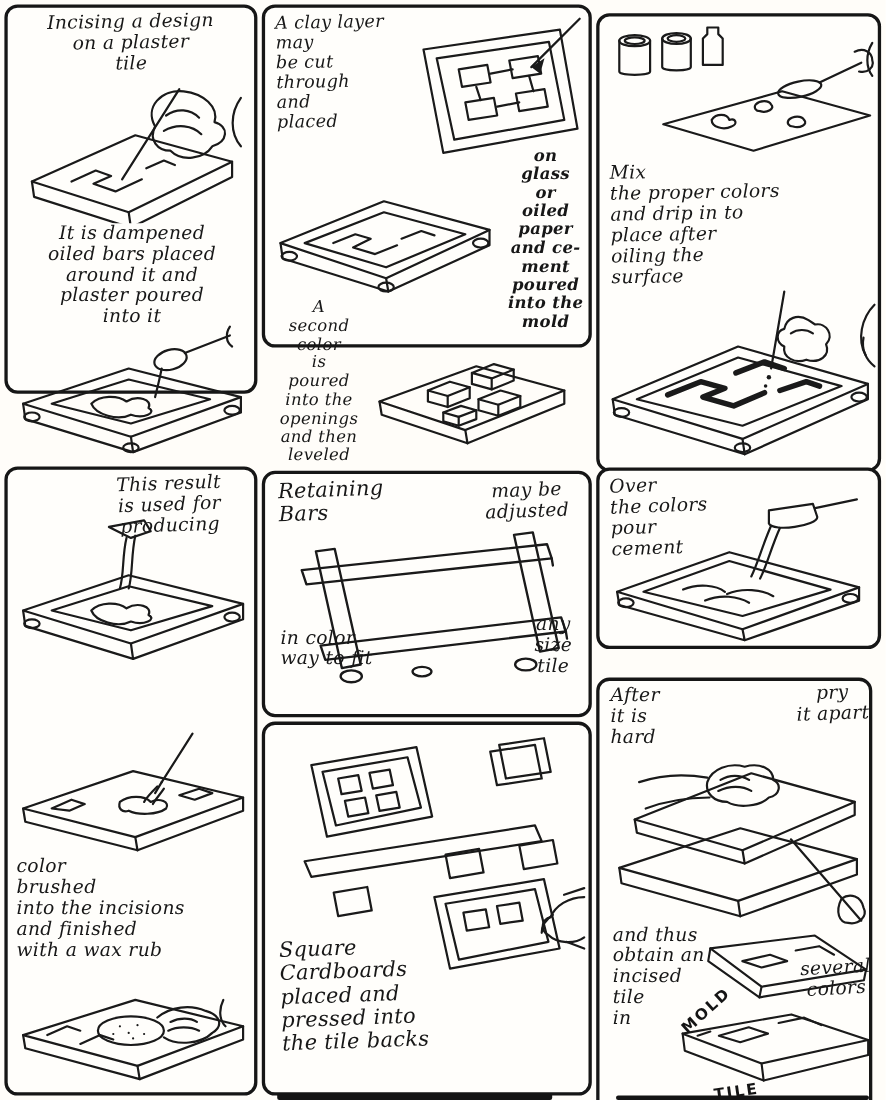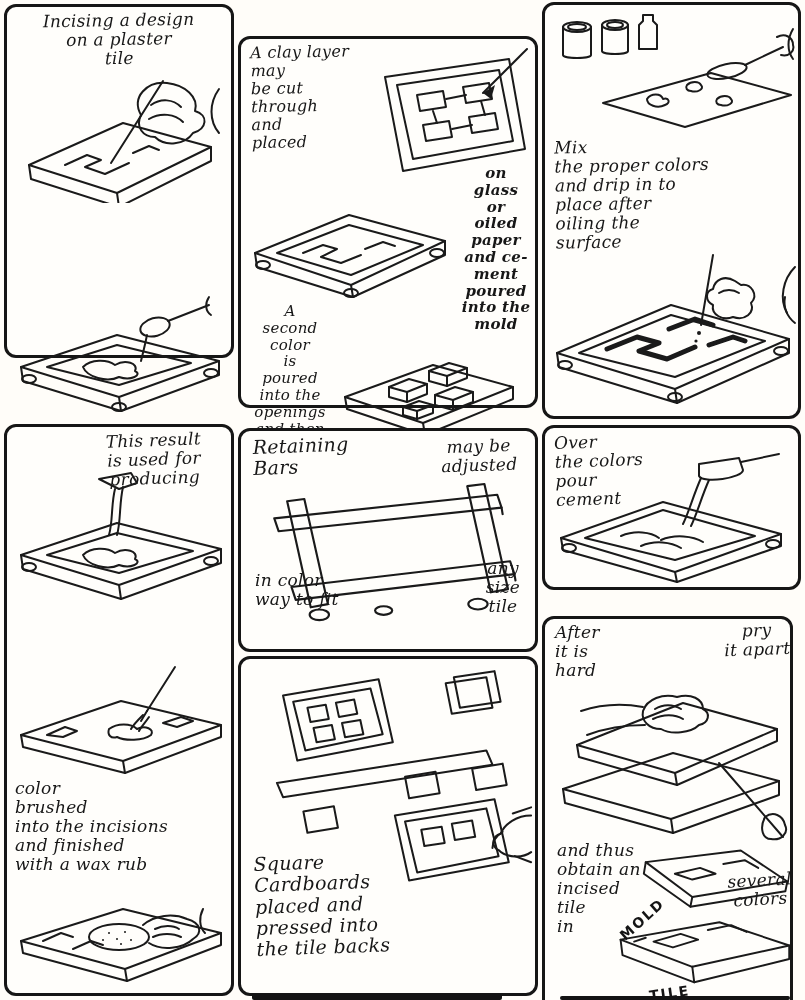--- a/index.html
+++ b/index.html
@@ -50,20 +50,25 @@
       <path d="M16,112 L18,126 L106,154 L104,140"></path>
       <path d="M198,94 L198,108 L106,154"></path>
       <path d="M52,112 L74,102 L88,107 L72,114 L92,121 L116,110"></path>
       <path d="M120,100 L136,93 L146,97"></path>
       <line x1="150" y1="28" x2="98" y2="110"></line>
       <path d="M128,62 C118,44 134,28 154,30 C172,32 186,44 182,58 C196,62 194,76 180,80 C172,92 152,94 142,84 C130,84 122,74 128,62 Z"></path>
       <path d="M138,52 C148,45 160,46 168,54"></path>
       <path d="M136,66 C148,59 162,61 170,69"></path>
       <path d="M206,36 C196,50 196,68 206,80"></path>
     </svg>
+    <div class="caption" style="left:8px; top:196px; width:210px;">It is dampened
+oiled bars placed
+around it and
+plaster poured
+into it</div>
     <svg class="art" style="left:6px; top:286px;" width="214" height="122" viewBox="0 0 214 122">
       <path d="M8,74 L104,42 L206,68 L106,104 Z"></path>
       <path d="M34,74 L104,52 L178,70 L106,92 Z"></path>
       <path d="M8,74 L10,88 L108,118 L106,104"></path>
       <path d="M206,68 L206,82 L108,118"></path>
       <ellipse cx="16" cy="86" rx="7" ry="4"></ellipse>
       <ellipse cx="198" cy="80" rx="7" ry="4"></ellipse>
       <ellipse cx="106" cy="114" rx="7" ry="4"></ellipse>
       <path d="M70,74 C78,66 94,66 102,72 C112,66 126,70 122,78 C130,82 118,88 106,84 C94,90 74,84 70,74 Z"></path>
       <ellipse cx="142" cy="34" rx="15" ry="9" transform="rotate(-15 142 34)"></ellipse>
@@ -119,21 +124,21 @@
         <circle class="fill" cx="118" cy="71" r="1"></circle>
       <circle class="fill" cx="90" cy="71" r="1"></circle>
         <circle class="fill" cx="108" cy="75" r="1"></circle>
       <path d="M130,56 C142,46 160,44 174,50 C188,54 190,64 180,70 C170,80 148,82 136,74"></path>
       <path d="M142,60 C150,56 160,56 166,60"></path>
       <path d="M140,68 C148,64 160,64 168,68"></path>
       <path d="M190,40 C186,48 186,58 192,64"></path>
     </svg>
   </div>
 
-  <div class="panel" style="left:238px; top:4px; width:300px; height:372px;margin-top:32px;">
+  <div class="panel" style="left:238px; top:4px; width:300px; height:312px;">
     <div class="caption left" style="left:10px; top:4px; width:132px; font-size:16px; transform:rotate(-1deg);">A clay layer may
 be cut
 through
 and
 placed</div>
     <svg class="art" style="left:130px; top:6px;" width="162" height="138" viewBox="0 0 162 138">
       <path d="M14,32 L138,14 L154,104 L32,126 Z"></path>
       <path d="M26,40 L128,25 L142,96 L42,114 Z"></path>
       <path d="M46,50 L72,46 L75,62 L49,66 Z"></path>
       <path d="M92,42 L118,38 L121,54 L95,58 Z"></path>
@@ -241,21 +246,21 @@
       <path d="M254,142 L236,148"></path>
         <path d="M254,196 L238,190"></path>
     </svg>
     <div class="caption left lg" style="left:14px; top:192px; width:168px; transform:rotate(-2deg);">Square
 Cardboards
 placed and
 pressed into
 the tile backs</div>
   </div>
 
-  <div class="panel" style="left:542px; top:2px; width:259px; height:417px;">
+  <div class="panel" style="left:542px; top:12px; width:259px; height:417px;">
     <svg class="art" style="left:6px; top:6px;" width="244" height="124" viewBox="0 0 244 124">
       <ellipse cx="26" cy="16" rx="14" ry="5"></ellipse>
       <path d="M12,16 L12,44 C12,48 40,48 40,44 L40,16"></path>
       <ellipse cx="26" cy="16" rx="9" ry="3"></ellipse>
       <ellipse cx="64" cy="14" rx="13" ry="5"></ellipse>
       <path d="M51,14 L51,40 C51,44 77,44 77,40 L77,14"></path>
       <ellipse cx="64" cy="14" rx="8" ry="3"></ellipse>
       <path d="M92,4 L102,4 L102,10 L106,14 L106,38 L88,38 L88,14 L92,10 Z"></path>
       <path d="M52,92 L160,62 L240,84 L134,116 Z"></path>
       <path d="M96,88 C100,82 110,82 112,88 C118,86 120,92 114,94 C106,98 96,94 96,88 Z"></path>

